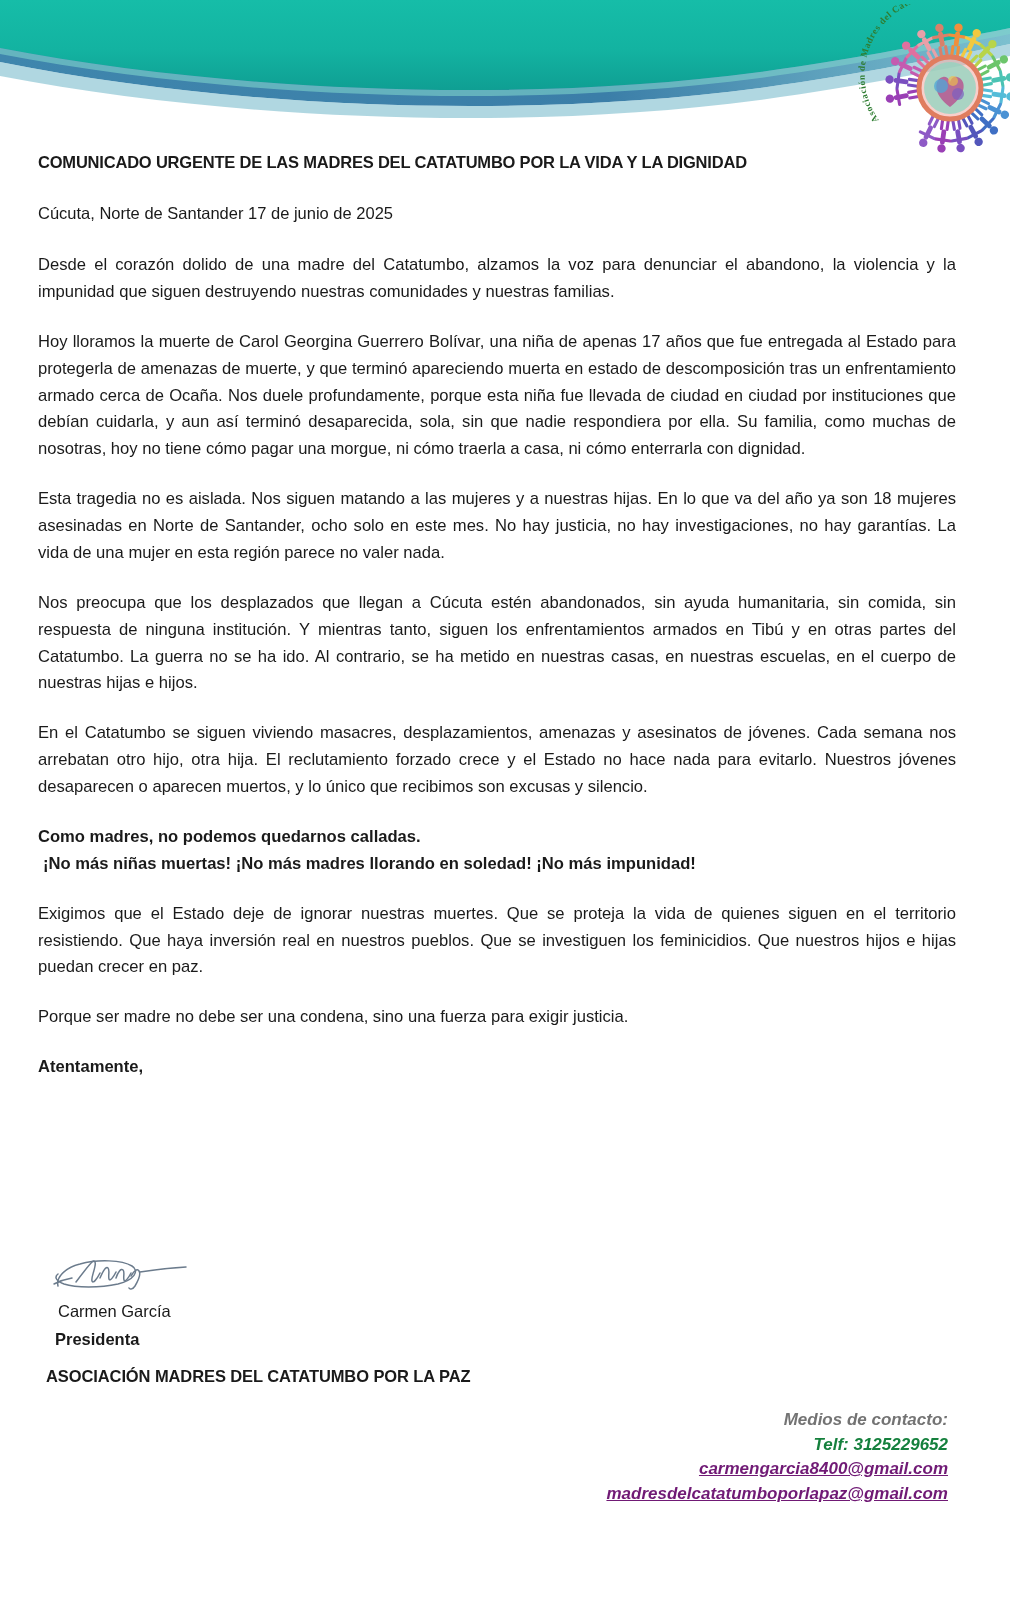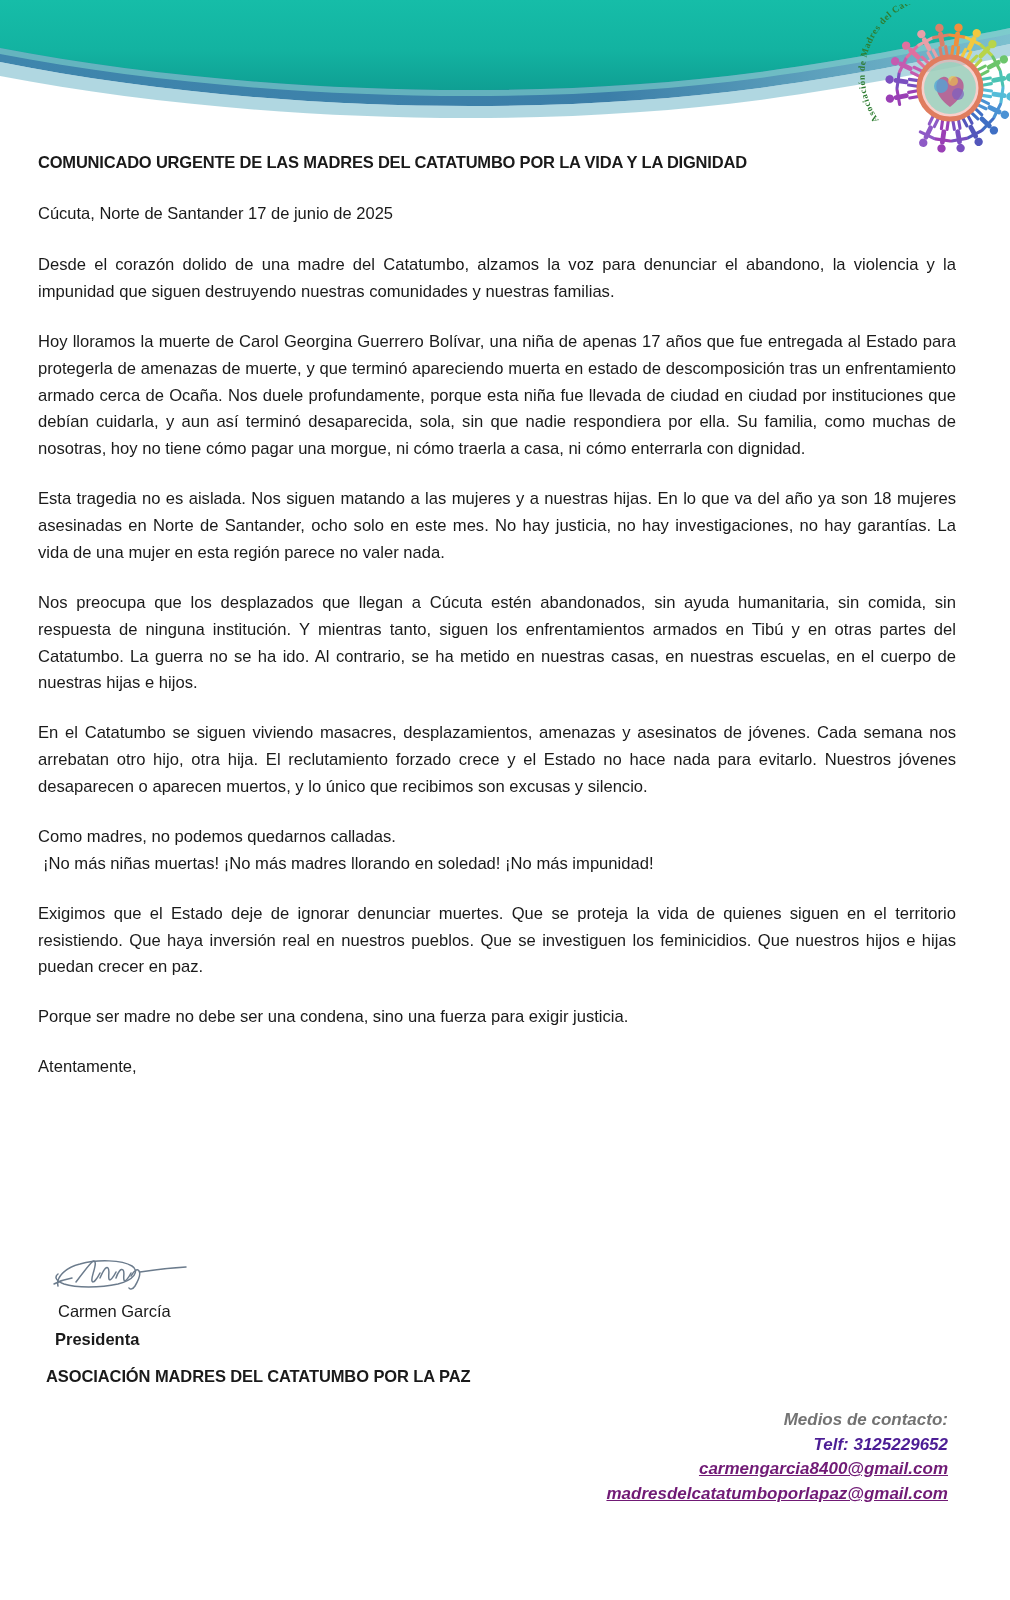--- a/index.html
+++ b/index.html
@@ -65,37 +65,39 @@
     font-size: 16.6px;
     line-height: 1.62;
     text-align: justify;
     margin: 8px 0 23px 0;
     hyphens: none;
   }
   p.body-par:last-child { margin-bottom: 0; }
 
   .shout-block {
     margin: 12px 0 23px 0;
+    font-weight: bold;
   }
   .shout-block .line1 {
     font-size: 16.6px;
     line-height: 1.62;
     text-align: left;
   }
   .shout-block .line2 {
     font-size: 16.6px;
     line-height: 1.62;
     text-align: left;
     padding-left: 5px;
   }
 
   .closing {
     font-size: 16.6px;
     line-height: 1.62;
     margin: 0;
+    font-weight: bold;
   }
 
   
   #signature-area {
     position: absolute;
     left: 46px;
     top: 1248px;
     width: 500px;
   }
   #signature-mark {
@@ -135,21 +137,21 @@
     font-weight: bold;
   }
   #contact .c-label {
     font-size: 17px;
     line-height: 1.45;
     color: #737373;
   }
   #contact .c-phone {
     font-size: 17px;
     line-height: 1.45;
-    color: #4c1d95;
+    color: #15803d;
   }
   #contact .c-mail {
     font-size: 17px;
     line-height: 1.45;
     color: #701a75;
     text-decoration: underline;
     display: block;
   }
 </style>
 </head>
@@ -375,21 +377,21 @@
     <p class="body-par">Hoy lloramos la muerte de Carol Georgina Guerrero Bolívar, una niña de apenas 17 años que fue entregada al Estado para protegerla de amenazas de muerte, y que terminó apareciendo muerta en estado de descomposición tras un enfrentamiento armado cerca de Ocaña. Nos duele profundamente, porque esta niña fue llevada de ciudad en ciudad por instituciones que debían cuidarla, y aun así terminó desaparecida, sola, sin que nadie respondiera por ella. Su familia, como muchas de nosotras, hoy no tiene cómo pagar una morgue, ni cómo traerla a casa, ni cómo enterrarla con dignidad.</p>
     <p class="body-par">Esta tragedia no es aislada. Nos siguen matando a las mujeres y a nuestras hijas. En lo que va del año ya son 18 mujeres asesinadas en Norte de Santander, ocho solo en este mes. No hay justicia, no hay investigaciones, no hay garantías. La vida de una mujer en esta región parece no valer nada.</p>
     <p class="body-par">Nos preocupa que los desplazados que llegan a Cúcuta estén abandonados, sin ayuda humanitaria, sin comida, sin respuesta de ninguna institución. Y mientras tanto, siguen los enfrentamientos armados en Tibú y en otras partes del Catatumbo. La guerra no se ha ido. Al contrario, se ha metido en nuestras casas, en nuestras escuelas, en el cuerpo de nuestras hijas e hijos.</p>
     <p class="body-par">En el Catatumbo se siguen viviendo masacres, desplazamientos, amenazas y asesinatos de jóvenes. Cada semana nos arrebatan otro hijo, otra hija. El reclutamiento forzado crece y el Estado no hace nada para evitarlo. Nuestros jóvenes desaparecen o aparecen muertos, y lo único que recibimos son excusas y silencio.</p>
 
     <div class="shout-block">
       <div class="line1">Como madres, no podemos quedarnos calladas.</div>
       <div class="line2">¡No más niñas muertas! ¡No más madres llorando en soledad! ¡No más impunidad!</div>
     </div>
 
-    <p class="body-par">Exigimos que el Estado deje de ignorar denunciar muertes. Que se proteja la vida de quienes siguen en el territorio resistiendo. Que haya inversión real en nuestros pueblos. Que se investiguen los feminicidios. Que nuestros hijos e hijas puedan crecer en paz.</p>
+    <p class="body-par">Exigimos que el Estado deje de ignorar nuestras muertes. Que se proteja la vida de quienes siguen en el territorio resistiendo. Que haya inversión real en nuestros pueblos. Que se investiguen los feminicidios. Que nuestros hijos e hijas puedan crecer en paz.</p>
     <p class="body-par">Porque ser madre no debe ser una condena, sino una fuerza para exigir justicia.</p>
 
     <div class="closing">Atentamente,</div>
   </div>
 
   <div id="signature-area">
     <svg id="signature-mark" viewBox="0 0 170 52">
       <g fill="none" stroke="#6b7b8c" stroke-width="1.5" stroke-linecap="round">
         <path d="M12,38 C10,30 18,20 34,16 C52,11 76,12 86,18 C94,23 88,32 72,36 C54,40 30,40 18,36 C10,33 8,29 12,26"></path>
         <path d="M30,34 C36,26 42,18 46,14 C48,12 50,13 49,18 C48,24 45,30 46,33 C47,36 51,31 54,25"></path>

